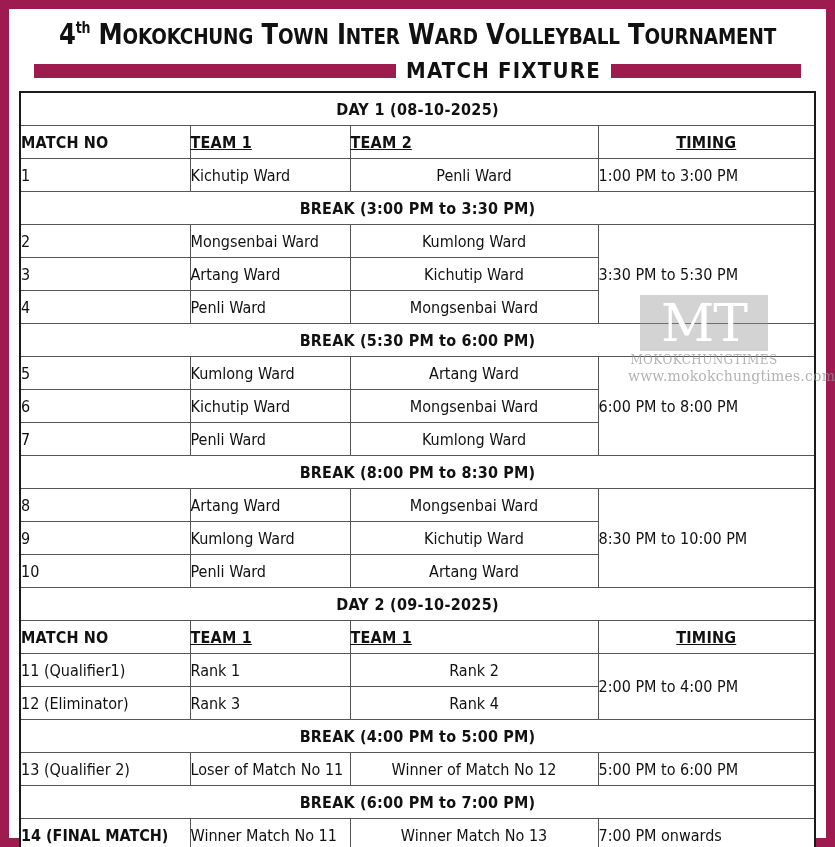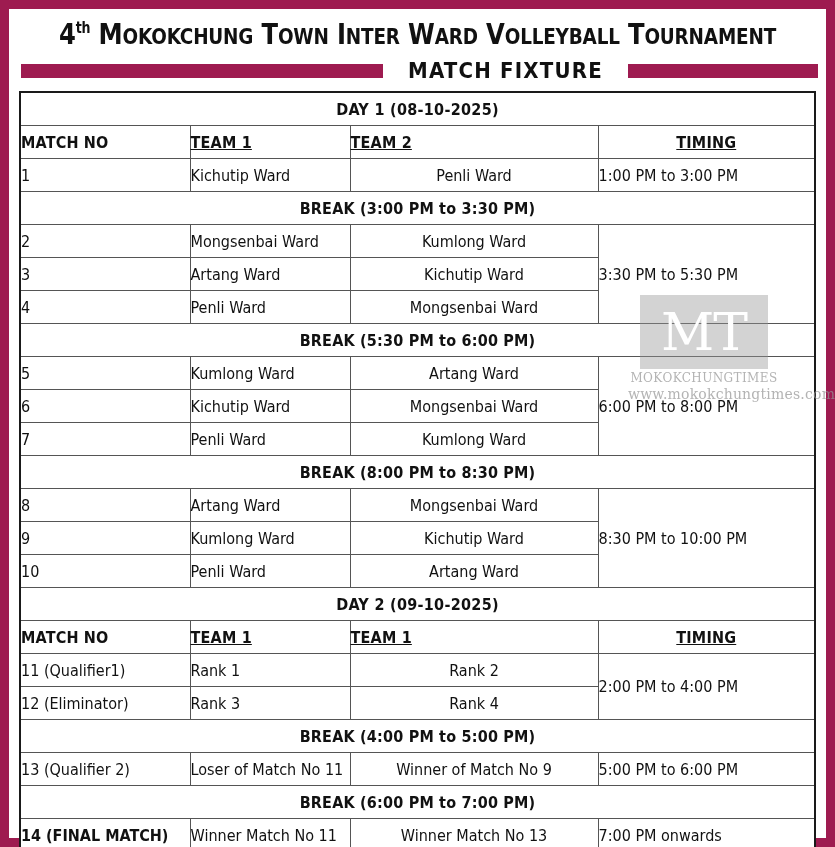--- a/index.html
+++ b/index.html
@@ -56,22 +56,23 @@
   .title sup {
     font-size: 0.52em;
     vertical-align: super;
     line-height: 0;
   }
 
   
   .subtitle-row {
     display: flex;
     align-items: center;
-    gap: 25px;
+    gap: 10px;
     margin: 7px 2px 8px 2px;
+    justify-content: center;
   }
   .bar {
     height: 14px;
     background: #9E1B50;
     flex: 0 0 auto;
   }
   .bar-left  { width: 362px; }
   .bar-right { width: 190px; }
   .subtitle-text {
     font-family: "DejaVu Sans Condensed", "Liberation Sans Narrow", "Liberation Sans", sans-serif;
@@ -164,21 +165,21 @@
     position: absolute;
     left: 619px;
     top: 286px;
     width: 152px;
     text-align: center;
     pointer-events: none;
     z-index: 5;
   }
   .wm-badge {
     width: 128px;
-    height: 74px;
+    height: 56px;
     margin: 0 auto;
     background: rgba(150,150,150,0.42);
     display: flex;
     align-items: center;
     justify-content: center;
   }
   .wm-mt {
     font-family: "DejaVu Serif", "Liberation Serif", serif;
     font-size: 52px;
     line-height: 52px;
@@ -319,21 +320,21 @@
             <td class="cell-num">12 (Eliminator)</td>
             <td class="cell-team1">Rank 3</td>
             <td class="cell-team2">Rank 4</td>
           </tr>
           <tr>
             <td class="breakrow" colspan="4">BREAK (4:00 PM to 5:00 PM)</td>
           </tr>
           <tr>
             <td class="cell-num">13 (Qualifier 2)</td>
             <td class="cell-team1">Loser of Match No 11</td>
-            <td class="cell-team2">Winner of Match No 9</td>
+            <td class="cell-team2">Winner of Match No 12</td>
             <td class="cell-time">5:00 PM to 6:00 PM</td>
           </tr>
           <tr>
             <td class="breakrow" colspan="4">BREAK (6:00 PM to 7:00 PM)</td>
           </tr>
           <tr>
             <td class="cell-num bold">14 (FINAL MATCH)</td>
             <td class="cell-team1">Winner Match No 11</td>
             <td class="cell-team2">Winner Match No 13</td>
             <td class="cell-time">7:00 PM onwards</td>

